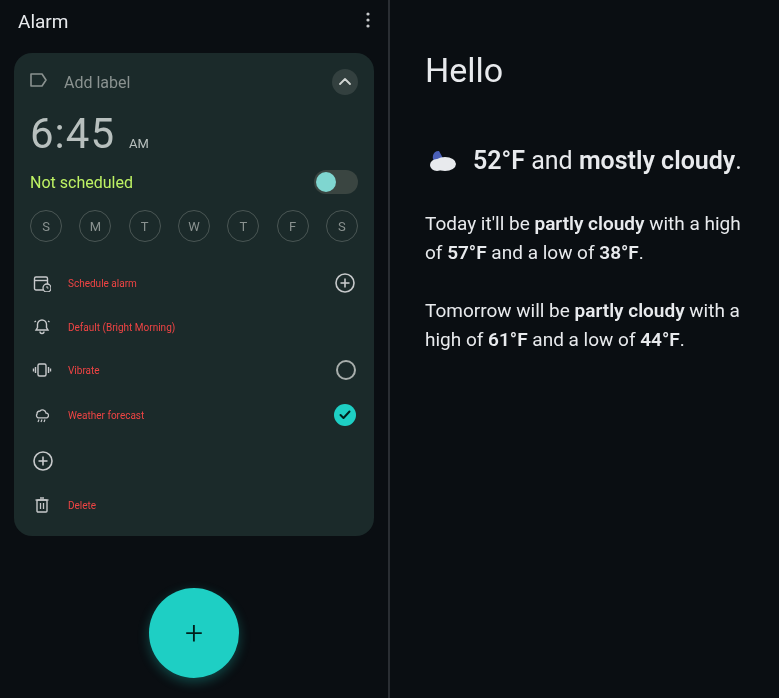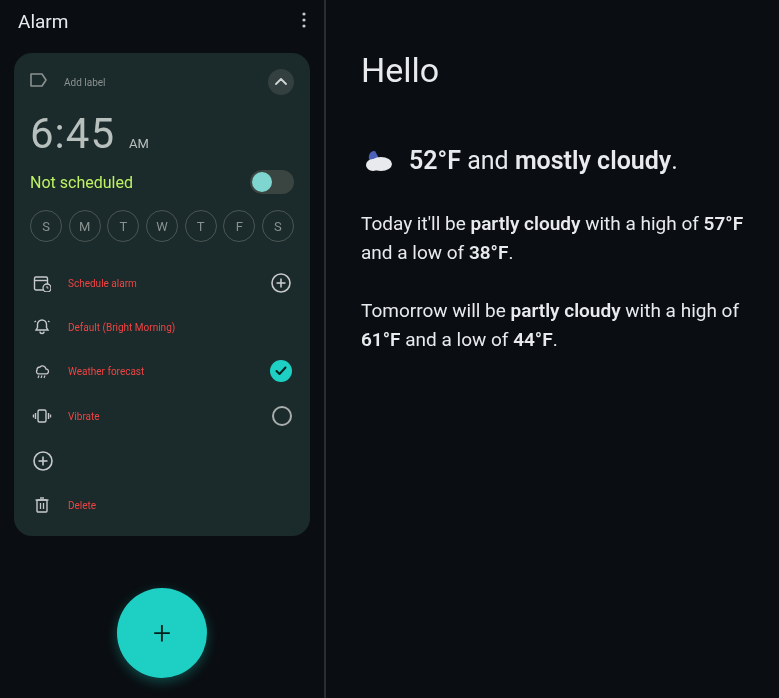--- a/index.html
+++ b/index.html
@@ -6,21 +6,21 @@
   body {
     width: 779px;
     height: 698px;
     background: #0a0e12;
     display: flex;
     font-family: 'Roboto', -apple-system, BlinkMacSystemFont, sans-serif;
     color: #e8eaed;
     overflow: hidden;
   }
   .left-pane {
-    width: 324px;
+    width: 388px;
     height: 100%;
     background: #0a0e12;
     display: flex;
     flex-direction: column;
     position: relative;
   }
   .right-pane {
     flex: 1;
     height: 100%;
     background: #0a0e12;
@@ -54,21 +54,21 @@
     align-items: center;
     justify-content: space-between;
     margin-bottom: 14px;
   }
   .label-left {
     display: flex;
     align-items: center;
     gap: 14px;
     color: #8a9290;
   }
-  .label-text { font-size: 10px; }
+  .label-text { font-size: 16px; }
   .collapse-btn {
     width: 26px;
     height: 26px;
     border-radius: 50%;
     background: #33403f;
     display: flex;
     align-items: center;
     justify-content: center;
     cursor: pointer;
   }
@@ -313,53 +313,53 @@
             </svg>
         </span>
         <span class="option-label">Default (Bright Morning)</span>
       </div>
       <div class="option-right"></div>
     </div>
 
     <div class="option-row">
       <div class="option-left">
         <span class="option-icon">
-          <svg width="20" height="18" viewBox="0 0 20 18">
-              <path d="M5 8 a3 3 0 0 1 3 -3 a3.5 3.5 0 0 1 6 2 a2.5 2.5 0 0 1 1 4.8 h-9 a2.5 2.5 0 0 1 -1 -3.8 z" fill="none" stroke="#c7c9cb" stroke-width="1.3"></path>
-              <line x1="7" y1="13.5" x2="6" y2="16" stroke="#c7c9cb" stroke-width="1.2"></line>
-              <line x1="10" y1="13.5" x2="9" y2="16" stroke="#c7c9cb" stroke-width="1.2"></line>
-              <line x1="13" y1="13.5" x2="12" y2="16" stroke="#c7c9cb" stroke-width="1.2"></line>
-            </svg>
-        </span>
-        <span class="option-label">Weather forecast</span>
-      </div>
-      <div class="option-right">
-        <div class="check-on">
-          <svg width="12" height="10" viewBox="0 0 12 10">
-              <path d="M1.5 5 L4.5 8 L10.5 1.5" fill="none" stroke="#00201c" stroke-width="2" stroke-linecap="round" stroke-linejoin="round"></path>
-            </svg>
-        </div>
-      </div>
-    </div>
-
-    <div class="option-row">
-      <div class="option-left">
-        <span class="option-icon">
           <svg width="20" height="16" viewBox="0 0 20 16">
               <rect x="6" y="2" width="8" height="12" rx="1.5" fill="none" stroke="#c7c9cb" stroke-width="1.4"></rect>
               <line x1="3.5" y1="5" x2="3.5" y2="11" stroke="#c7c9cb" stroke-width="1.4"></line>
               <line x1="1.5" y1="6.5" x2="1.5" y2="9.5" stroke="#c7c9cb" stroke-width="1.4"></line>
               <line x1="16.5" y1="5" x2="16.5" y2="11" stroke="#c7c9cb" stroke-width="1.4"></line>
               <line x1="18.5" y1="6.5" x2="18.5" y2="9.5" stroke="#c7c9cb" stroke-width="1.4"></line>
             </svg>
         </span>
         <span class="option-label">Vibrate</span>
       </div>
       <div class="option-right">
         <div class="radio-empty"></div>
+      </div>
+    </div>
+
+    <div class="option-row">
+      <div class="option-left">
+        <span class="option-icon">
+          <svg width="20" height="18" viewBox="0 0 20 18">
+              <path d="M5 8 a3 3 0 0 1 3 -3 a3.5 3.5 0 0 1 6 2 a2.5 2.5 0 0 1 1 4.8 h-9 a2.5 2.5 0 0 1 -1 -3.8 z" fill="none" stroke="#c7c9cb" stroke-width="1.3"></path>
+              <line x1="7" y1="13.5" x2="6" y2="16" stroke="#c7c9cb" stroke-width="1.2"></line>
+              <line x1="10" y1="13.5" x2="9" y2="16" stroke="#c7c9cb" stroke-width="1.2"></line>
+              <line x1="13" y1="13.5" x2="12" y2="16" stroke="#c7c9cb" stroke-width="1.2"></line>
+            </svg>
+        </span>
+        <span class="option-label">Weather forecast</span>
+      </div>
+      <div class="option-right">
+        <div class="check-on">
+          <svg width="12" height="10" viewBox="0 0 12 10">
+              <path d="M1.5 5 L4.5 8 L10.5 1.5" fill="none" stroke="#00201c" stroke-width="2" stroke-linecap="round" stroke-linejoin="round"></path>
+            </svg>
+        </div>
       </div>
     </div>
 
     <div class="option-row">
       <div class="option-right">
         <svg width="22" height="22" viewBox="0 0 22 22">
             <circle cx="11" cy="11" r="9" fill="none" stroke="#c7c9cb" stroke-width="1.6"></circle>
             <line x1="11" y1="6.5" x2="11" y2="15.5" stroke="#c7c9cb" stroke-width="1.6"></line>
             <line x1="6.5" y1="11" x2="15.5" y2="11" stroke="#c7c9cb" stroke-width="1.6"></line>
           </svg>

